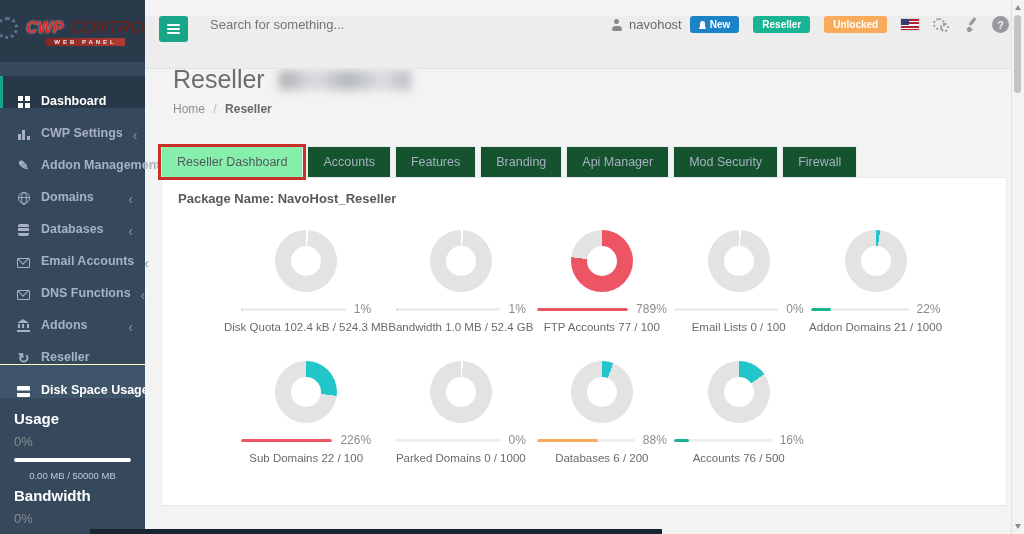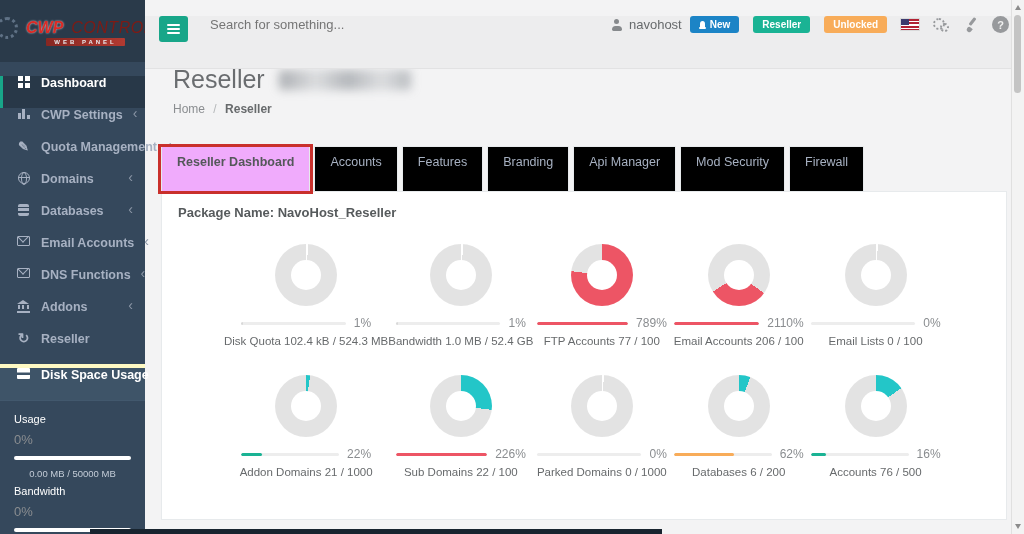--- a/index.html
+++ b/index.html
@@ -11,32 +11,32 @@
   .logo{height:62px;background:#2a3a4a;display:flex;align-items:center;justify-content:center}
   .logo-inner{display:flex;flex-direction:column;align-items:center;transform:translateX(2px)}
   .logo-row{display:flex;align-items:center;gap:8px}
   .logo-gear{width:22px;height:22px;border:3px dotted #5f7185;border-radius:50%;box-sizing:border-box}
   .logo-cwp{font-size:16px;font-weight:bold;font-style:italic;color:#d92b26;text-shadow:0 0 2px #cfd6dd}
   .logo-control{font-size:16px;font-weight:normal;font-style:italic;color:#7e1b15;letter-spacing:.5px}
   .logo-sub{margin-top:-1px;margin-left:22px;font-size:6px;font-weight:bold;letter-spacing:3px;color:#e8ecf0;
             background:linear-gradient(90deg,#872722,#b23a31);padding:1px 8px;border-radius:1px}
 
   .nav{padding-top:14px}
-  .nav-item{position:relative;display:flex;align-items:flex-start;gap:10px;height:32px;padding:0 12px 0 16px;
+  .nav-item{position:relative;display:flex;align-items:flex-end;gap:10px;height:32px;padding:0 12px 0 16px;
             color:#a7b1c2;font-size:12.5px;font-weight:bold;cursor:pointer}
   .nav-item .chev{margin-left:auto;font-size:14px;font-weight:normal;color:#8b96a6;line-height:10px}
   .nav-item.active{background:#283848;color:#fff}
   .nav-item.active::before{content:'';position:absolute;left:0;top:0;bottom:0;width:3px;background:#18a689}
-  .nav-item.current{background:#3e5468;color:#fff;border-top:4px solid #fef9c3;border-bottom:1px solid #42586d}
+  .nav-item.current{background:#3e5468;color:#fff;border-top:1px solid #fef9c3;border-bottom:1px solid #42586d}
   .nav-label{white-space:nowrap}
   .icon{width:15px;display:inline-flex;justify-content:center;align-items:center;flex:none}
 
   
   .stats{padding:12px 14px 0;color:#fff}
-  .stats .lbl{font-size:11px;font-weight:normal}
+  .stats .lbl{font-size:15px;font-weight:bold}
   .stats .pct{font-size:13px;margin:7px 0 9px}
   .stats .pbar{height:4px;background:#fff;border-radius:3px}
   .stats .detail{font-size:9.5px;color:#c3ccd7;text-align:center;margin:8px 0 6px}
 
   
   .i-grid{width:12px;height:12px;position:relative}
   .i-grid::before{content:'';position:absolute;top:0;left:0;width:5px;height:5px;background:currentColor;
     box-shadow:7px 0 0 currentColor,0 7px 0 currentColor,7px 7px 0 currentColor}
   .i-chart{width:12px;height:11px;background:
     linear-gradient(currentColor,currentColor) left bottom/3px 6px no-repeat,
@@ -109,23 +109,23 @@
   .redact{display:inline-block;width:132px;height:20px;margin-left:14px;border-radius:4px;filter:blur(5px);
     background:linear-gradient(90deg,rgba(115,120,126,.55),rgba(165,170,175,.30) 28%,rgba(120,126,132,.5) 52%,rgba(170,175,180,.32) 78%,rgba(128,134,140,.5))}
   .breadcrumb{padding:8px 0 0 28px;font-size:12px;color:#8a8d90}
   .breadcrumb .crumb{color:#8a8d90;cursor:pointer}
   .breadcrumb .sep{margin:0 5px;color:#b5b8ba}
   .breadcrumb .cur{font-weight:bold;color:#676a6c}
 
   
   .card{position:absolute;left:161px;top:146px;width:846px;height:359px;z-index:2}
   .tabs{display:flex;position:relative;z-index:2}
-  .tab{padding:8px 15px;font-size:12.5px;color:#a7b1c2;background:#000000;border:1px solid #e7eaec;
+  .tab{padding:8px 15px;font-size:12.5px;color:#a7b1c2;background:#14532d;border:1px solid #e7eaec;
        margin-right:4px;cursor:pointer;white-space:nowrap;position:relative}
-  .tab.active{background:#f0abfc;color:#54585a;font-weight:bold;border-bottom-color:#fff;margin-bottom:-1px;padding-bottom:23px}
+  .tab.active{background:#86efac;color:#54585a;font-weight:normal;border-bottom-color:#fff;margin-bottom:-1px;padding-bottom:9px}
   .annotation{position:absolute;top:-3px;left:-4px;right:-4px;bottom:-2px;border:3px solid #c9302c;pointer-events:none;z-index:5}
   .panel{position:relative;background:#fff;border:1px solid #e7eaec;margin-top:-1px;height:327px;z-index:1}
   .pkg{padding:13px 16px 0;font-size:13px;font-weight:bold;color:#565a5c}
 
   
   .gauges{width:720px;margin:24px auto 0;display:grid;grid-template-columns:repeat(5,1fr);row-gap:28px;justify-items:center}
   .cell{display:flex;flex-direction:column;align-items:center}
   .donut{width:62px;height:62px;border-radius:50%;position:relative;background:#e3e3e3}
   .hole{position:absolute;inset:16px;background:#fff;border-radius:50%}
   .meter{display:flex;align-items:center;margin-top:10px;width:130px}
@@ -170,21 +170,21 @@
       </div>
       <div class="nav-item">
         <span class="icon">
             <span class="i-chart"></span>
           </span>
         <span class="nav-label">CWP Settings</span>
         <span class="chev">‹</span>
       </div>
       <div class="nav-item">
         <span class="icon i-edit">✎</span>
-        <span class="nav-label">Quota Management</span>
+        <span class="nav-label">Addon Management</span>
         <span class="chev">‹</span>
       </div>
       <div class="nav-item">
         <span class="icon">
             <span class="i-globe"></span>
           </span>
         <span class="nav-label">Domains</span>
         <span class="chev">‹</span>
       </div>
       <div class="nav-item">
@@ -329,94 +329,82 @@
             </div>
           <div class="meter">
               <div class="track">
                 <div class="fill" style="width: 100%; background: rgb(237, 85, 101);"></div>
               </div>
               <span class="pct">789%</span>
             </div>
           <div class="glabel">FTP Accounts 77 / 100</div>
         </div>
 
-        <div class="cell">
-          <div class="donut" style="background: conic-gradient(rgb(227, 227, 227) 0deg, rgb(227, 227, 227) 126deg, rgb(237, 85, 101) 126deg, rgb(237, 85, 101) 237.6deg, rgb(227, 227, 227) 237.6deg, rgb(227, 227, 227) 360deg);">
+
+        <div class="cell">
+          <div class="donut" style="background: conic-gradient(rgb(227, 227, 227) 0deg, rgb(227, 227, 227) 0deg, rgb(255, 255, 255) 0deg, rgb(255, 255, 255) 3.6deg, rgb(227, 227, 227) 3.6deg, rgb(227, 227, 227) 360deg);">
+              <div class="hole"></div>
+            </div>
+          <div class="meter">
+              <div class="track">
+                <div class="fill" style="width: 0%; background: rgb(237, 237, 237);"></div>
+              </div>
+              <span class="pct">0%</span>
+            </div>
+          <div class="glabel">Email Lists 0 / 100</div>
+        </div>
+
+        <div class="cell">
+          <div class="donut" style="background: conic-gradient(rgb(227, 227, 227) 0deg, rgb(227, 227, 227) 0deg, rgb(35, 198, 200) 0deg, rgb(35, 198, 200) 7.56deg, rgb(227, 227, 227) 7.56deg, rgb(227, 227, 227) 360deg);">
+              <div class="hole"></div>
+            </div>
+          <div class="meter">
+              <div class="track">
+                <div class="fill" style="width: 21%; background: rgb(26, 179, 148);"></div>
+              </div>
+              <span class="pct">22%</span>
+            </div>
+          <div class="glabel">Addon Domains 21 / 1000</div>
+        </div>
+
+        <div class="cell">
+          <div class="donut" style="background: conic-gradient(rgb(227, 227, 227) 0deg, rgb(227, 227, 227) 0deg, rgb(35, 198, 200) 0deg, rgb(35, 198, 200) 97.2deg, rgb(227, 227, 227) 97.2deg, rgb(227, 227, 227) 360deg);">
               <div class="hole"></div>
             </div>
           <div class="meter">
               <div class="track">
                 <div class="fill" style="width: 100%; background: rgb(237, 85, 101);"></div>
               </div>
-              <span class="pct">2110%</span>
-            </div>
-          <div class="glabel">Email Accounts 206 / 100</div>
+              <span class="pct">226%</span>
+            </div>
+          <div class="glabel">Sub Domains 22 / 100</div>
         </div>
 
         <div class="cell">
           <div class="donut" style="background: conic-gradient(rgb(227, 227, 227) 0deg, rgb(227, 227, 227) 0deg, rgb(255, 255, 255) 0deg, rgb(255, 255, 255) 3.6deg, rgb(227, 227, 227) 3.6deg, rgb(227, 227, 227) 360deg);">
               <div class="hole"></div>
             </div>
           <div class="meter">
               <div class="track">
                 <div class="fill" style="width: 0%; background: rgb(237, 237, 237);"></div>
               </div>
               <span class="pct">0%</span>
             </div>
-          <div class="glabel">Email Lists 0 / 100</div>
-        </div>
-
-        <div class="cell">
-          <div class="donut" style="background: conic-gradient(rgb(227, 227, 227) 0deg, rgb(227, 227, 227) 0deg, rgb(35, 198, 200) 0deg, rgb(35, 198, 200) 7.56deg, rgb(227, 227, 227) 7.56deg, rgb(227, 227, 227) 360deg);">
-              <div class="hole"></div>
-            </div>
-          <div class="meter">
-              <div class="track">
-                <div class="fill" style="width: 21%; background: rgb(26, 179, 148);"></div>
-              </div>
-              <span class="pct">22%</span>
-            </div>
-          <div class="glabel">Addon Domains 21 / 1000</div>
-        </div>
-
-        <div class="cell">
-          <div class="donut" style="background: conic-gradient(rgb(227, 227, 227) 0deg, rgb(227, 227, 227) 0deg, rgb(35, 198, 200) 0deg, rgb(35, 198, 200) 97.2deg, rgb(227, 227, 227) 97.2deg, rgb(227, 227, 227) 360deg);">
-              <div class="hole"></div>
-            </div>
-          <div class="meter">
-              <div class="track">
-                <div class="fill" style="width: 100%; background: rgb(237, 85, 101);"></div>
-              </div>
-              <span class="pct">226%</span>
-            </div>
-          <div class="glabel">Sub Domains 22 / 100</div>
-        </div>
-
-        <div class="cell">
-          <div class="donut" style="background: conic-gradient(rgb(227, 227, 227) 0deg, rgb(227, 227, 227) 0deg, rgb(255, 255, 255) 0deg, rgb(255, 255, 255) 3.6deg, rgb(227, 227, 227) 3.6deg, rgb(227, 227, 227) 360deg);">
-              <div class="hole"></div>
-            </div>
-          <div class="meter">
-              <div class="track">
-                <div class="fill" style="width: 0%; background: rgb(237, 237, 237);"></div>
-              </div>
-              <span class="pct">0%</span>
-            </div>
           <div class="glabel">Parked Domains 0 / 1000</div>
         </div>
 
         <div class="cell">
           <div class="donut" style="background: conic-gradient(rgb(227, 227, 227) 0deg, rgb(227, 227, 227) 0deg, rgb(35, 198, 200) 0deg, rgb(35, 198, 200) 21.6deg, rgb(227, 227, 227) 21.6deg, rgb(227, 227, 227) 360deg);">
               <div class="hole"></div>
             </div>
           <div class="meter">
               <div class="track">
                 <div class="fill" style="width: 62%; background: rgb(248, 172, 89);"></div>
               </div>
-              <span class="pct">62%</span>
+              <span class="pct">88%</span>
             </div>
           <div class="glabel">Databases 6 / 200</div>
         </div>
 
         <div class="cell">
           <div class="donut" style="background: conic-gradient(rgb(227, 227, 227) 0deg, rgb(227, 227, 227) 0deg, rgb(35, 198, 200) 0deg, rgb(35, 198, 200) 54.72deg, rgb(227, 227, 227) 54.72deg, rgb(227, 227, 227) 360deg);">
               <div class="hole"></div>
             </div>
           <div class="meter">
               <div class="track">

